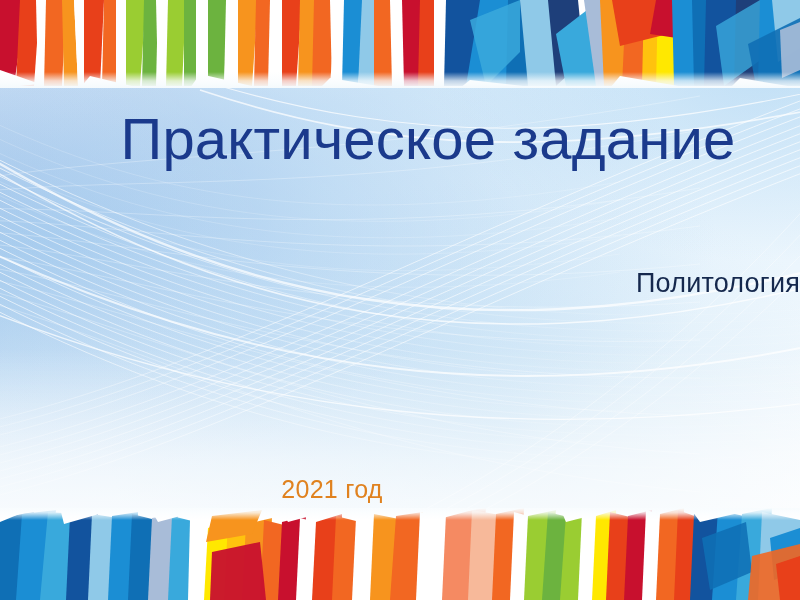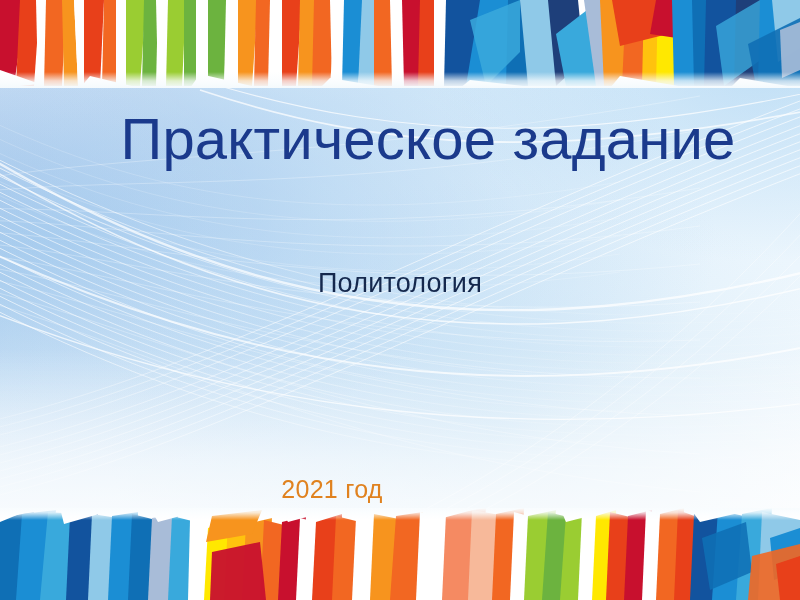--- a/index.html
+++ b/index.html
@@ -84,21 +84,21 @@
     letter-spacing: 0.2px;
     color: #1b3a8c;
     white-space: nowrap;
     margin-left: 28px;
   }
   .subtitle {
     position: absolute;
     left: 0;
     top: 268px;
     width: 800px;
-    text-align: center;
+    text-align: right;
     font-size: 27px;
     font-weight: 400;
     color: #15284d;
     letter-spacing: 0.2px;
   }
   .year {
     position: absolute;
     left: 0;
     top: 475px;
     width: 664px;

